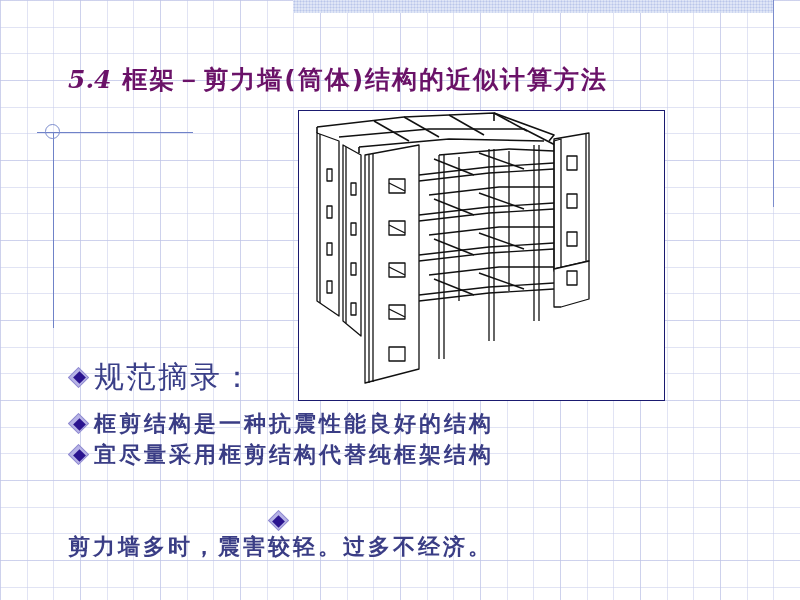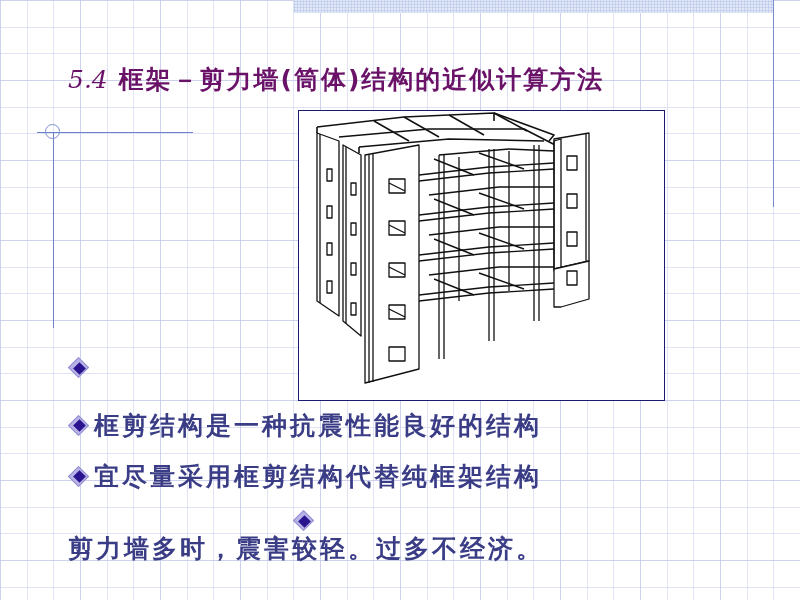--- a/index.html
+++ b/index.html
@@ -43,21 +43,21 @@
     .crosshair-circle {
       position: absolute; left: 45px; top: 124px; width: 15px; height: 15px;
       border: 1px solid #7b8ccd; border-radius: 50%; box-sizing: border-box;
     }
     .title {
       position: absolute; left: 68px; top: 63px; margin: 0;
       font-family: "DejaVu Sans", sans-serif;
       font-size: 25px; font-weight: bold; color: #6a1268;
       letter-spacing: 2px; white-space: nowrap;
     }
-    .title .num { font-family: "DejaVu Serif", serif; font-style: italic; font-weight: normal; letter-spacing: 0; }
+    .title .num { font-family: "DejaVu Serif", serif; font-style: italic; font-weight: bold; letter-spacing: 0; }
     .figure-frame {
       position: absolute; left: 298px; top: 110px; width: 367px; height: 291px;
       border: 1px solid #1a1a70; box-sizing: border-box; background: #ffffff;
     }
     .figure-frame svg { position: absolute; left: 0; top: 0; }
     .bullet-row {
       position: absolute; left: 68px; display: flex; align-items: center; white-space: nowrap;
     }
     .bullet {
       width: 22px; height: 22px; position: relative; margin-right: 4px; flex: 0 0 auto;
@@ -67,21 +67,21 @@
       transform: rotate(45deg); background: #b7b3e6; border: 1px solid #8f8ad0; box-sizing: border-box;
     }
     .bullet .inner {
       position: absolute; left: 6.5px; top: 6.5px; width: 9px; height: 9px;
       transform: rotate(45deg); background: #2a138f;
     }
     .heading-text {
       font-family: "DejaVu Serif", serif; font-size: 30px; color: #3a3f88; letter-spacing: 2px;
     }
     .body-text {
-      font-family: "DejaVu Sans", sans-serif; font-size: 25px; font-weight: bold; color: #3a3d85;
+      font-family: "DejaVu Sans", sans-serif; font-size: 22px; font-weight: bold; color: #3a3d85;
       letter-spacing: 3px;
     }
   </style>
 </head>
 <body>
 
 <div class="bg-grid"></div>
 <div class="bg-grid-major"></div>
 <div class="top-band"></div>
 <div class="right-vline"></div>
@@ -185,31 +185,32 @@
       <rect x="268" y="160" width="10" height="14"></rect>
     </g>
   </svg>
 </div>
 
 <div class="bullet-row" style="top:357px;">
   <span class="bullet">
       <span class="outer"></span>
       <span class="inner"></span>
     </span>
+  <span class="heading-text">规范摘录：</span>
 </div>
 
 <div class="bullet-row" style="top:409px;">
   <span class="bullet">
       <span class="outer"></span>
       <span class="inner"></span>
     </span>
   <span class="body-text">框剪结构是一种抗震性能良好的结构</span>
 </div>
 
-<div class="bullet-row" style="top:460px;">
+<div class="bullet-row" style="top:440px;">
   <span class="bullet">
       <span class="outer"></span>
       <span class="inner"></span>
     </span>
   <span class="body-text">宜尽量采用框剪结构代替纯框架结构</span>
 </div>
 
 <div class="bullet-row" style="top:510px;flex-direction:column;">
   <span class="bullet">
       <span class="outer"></span>

